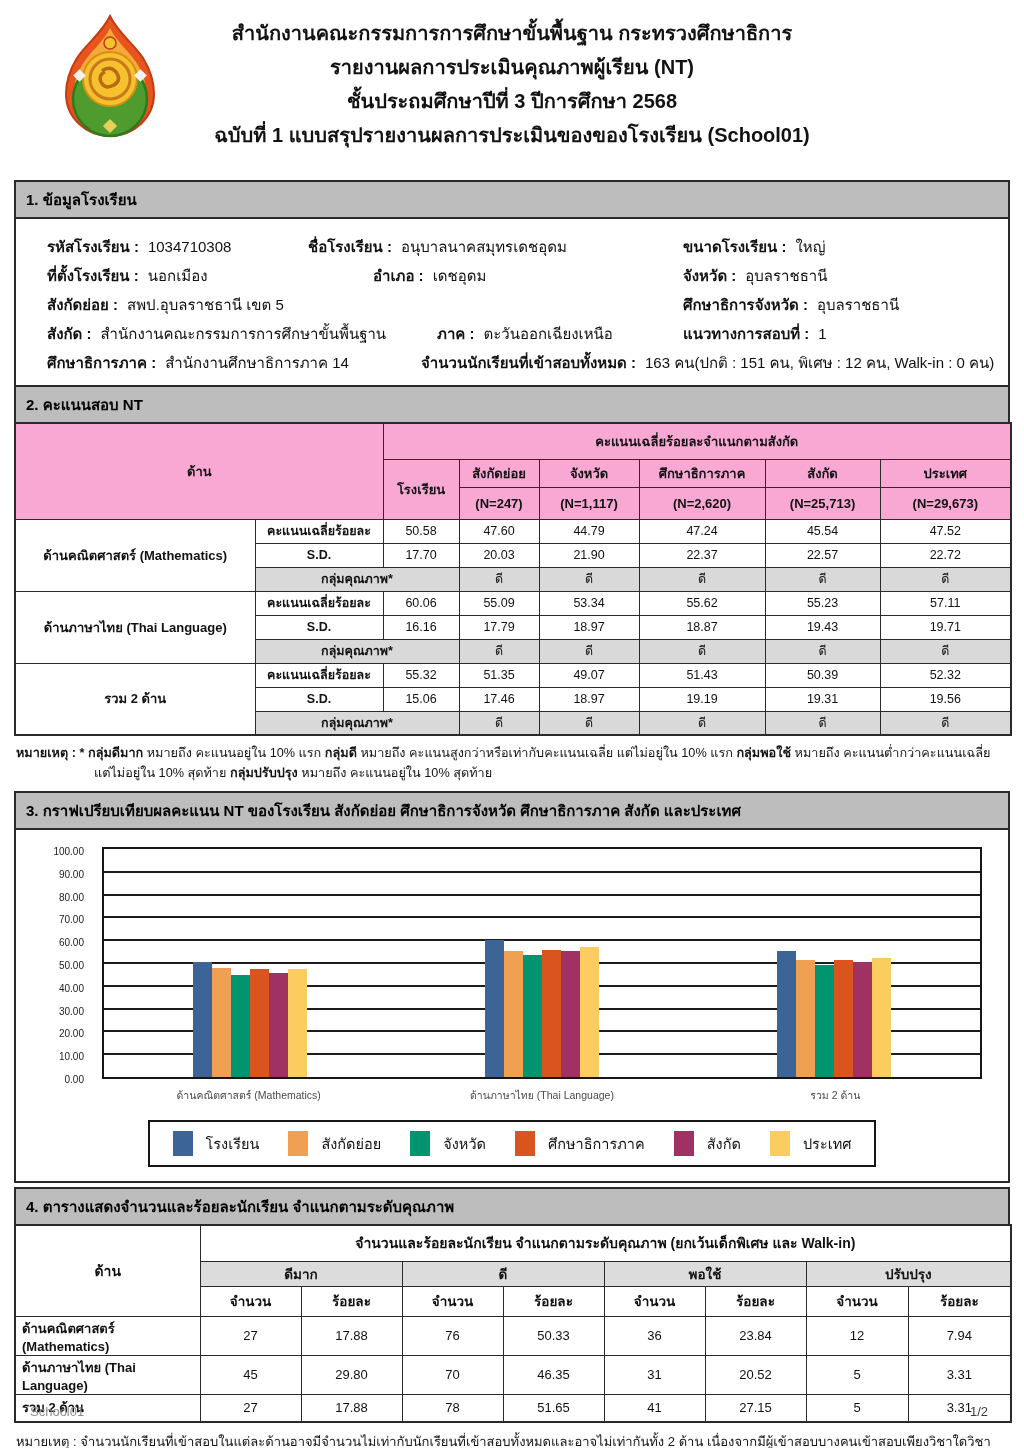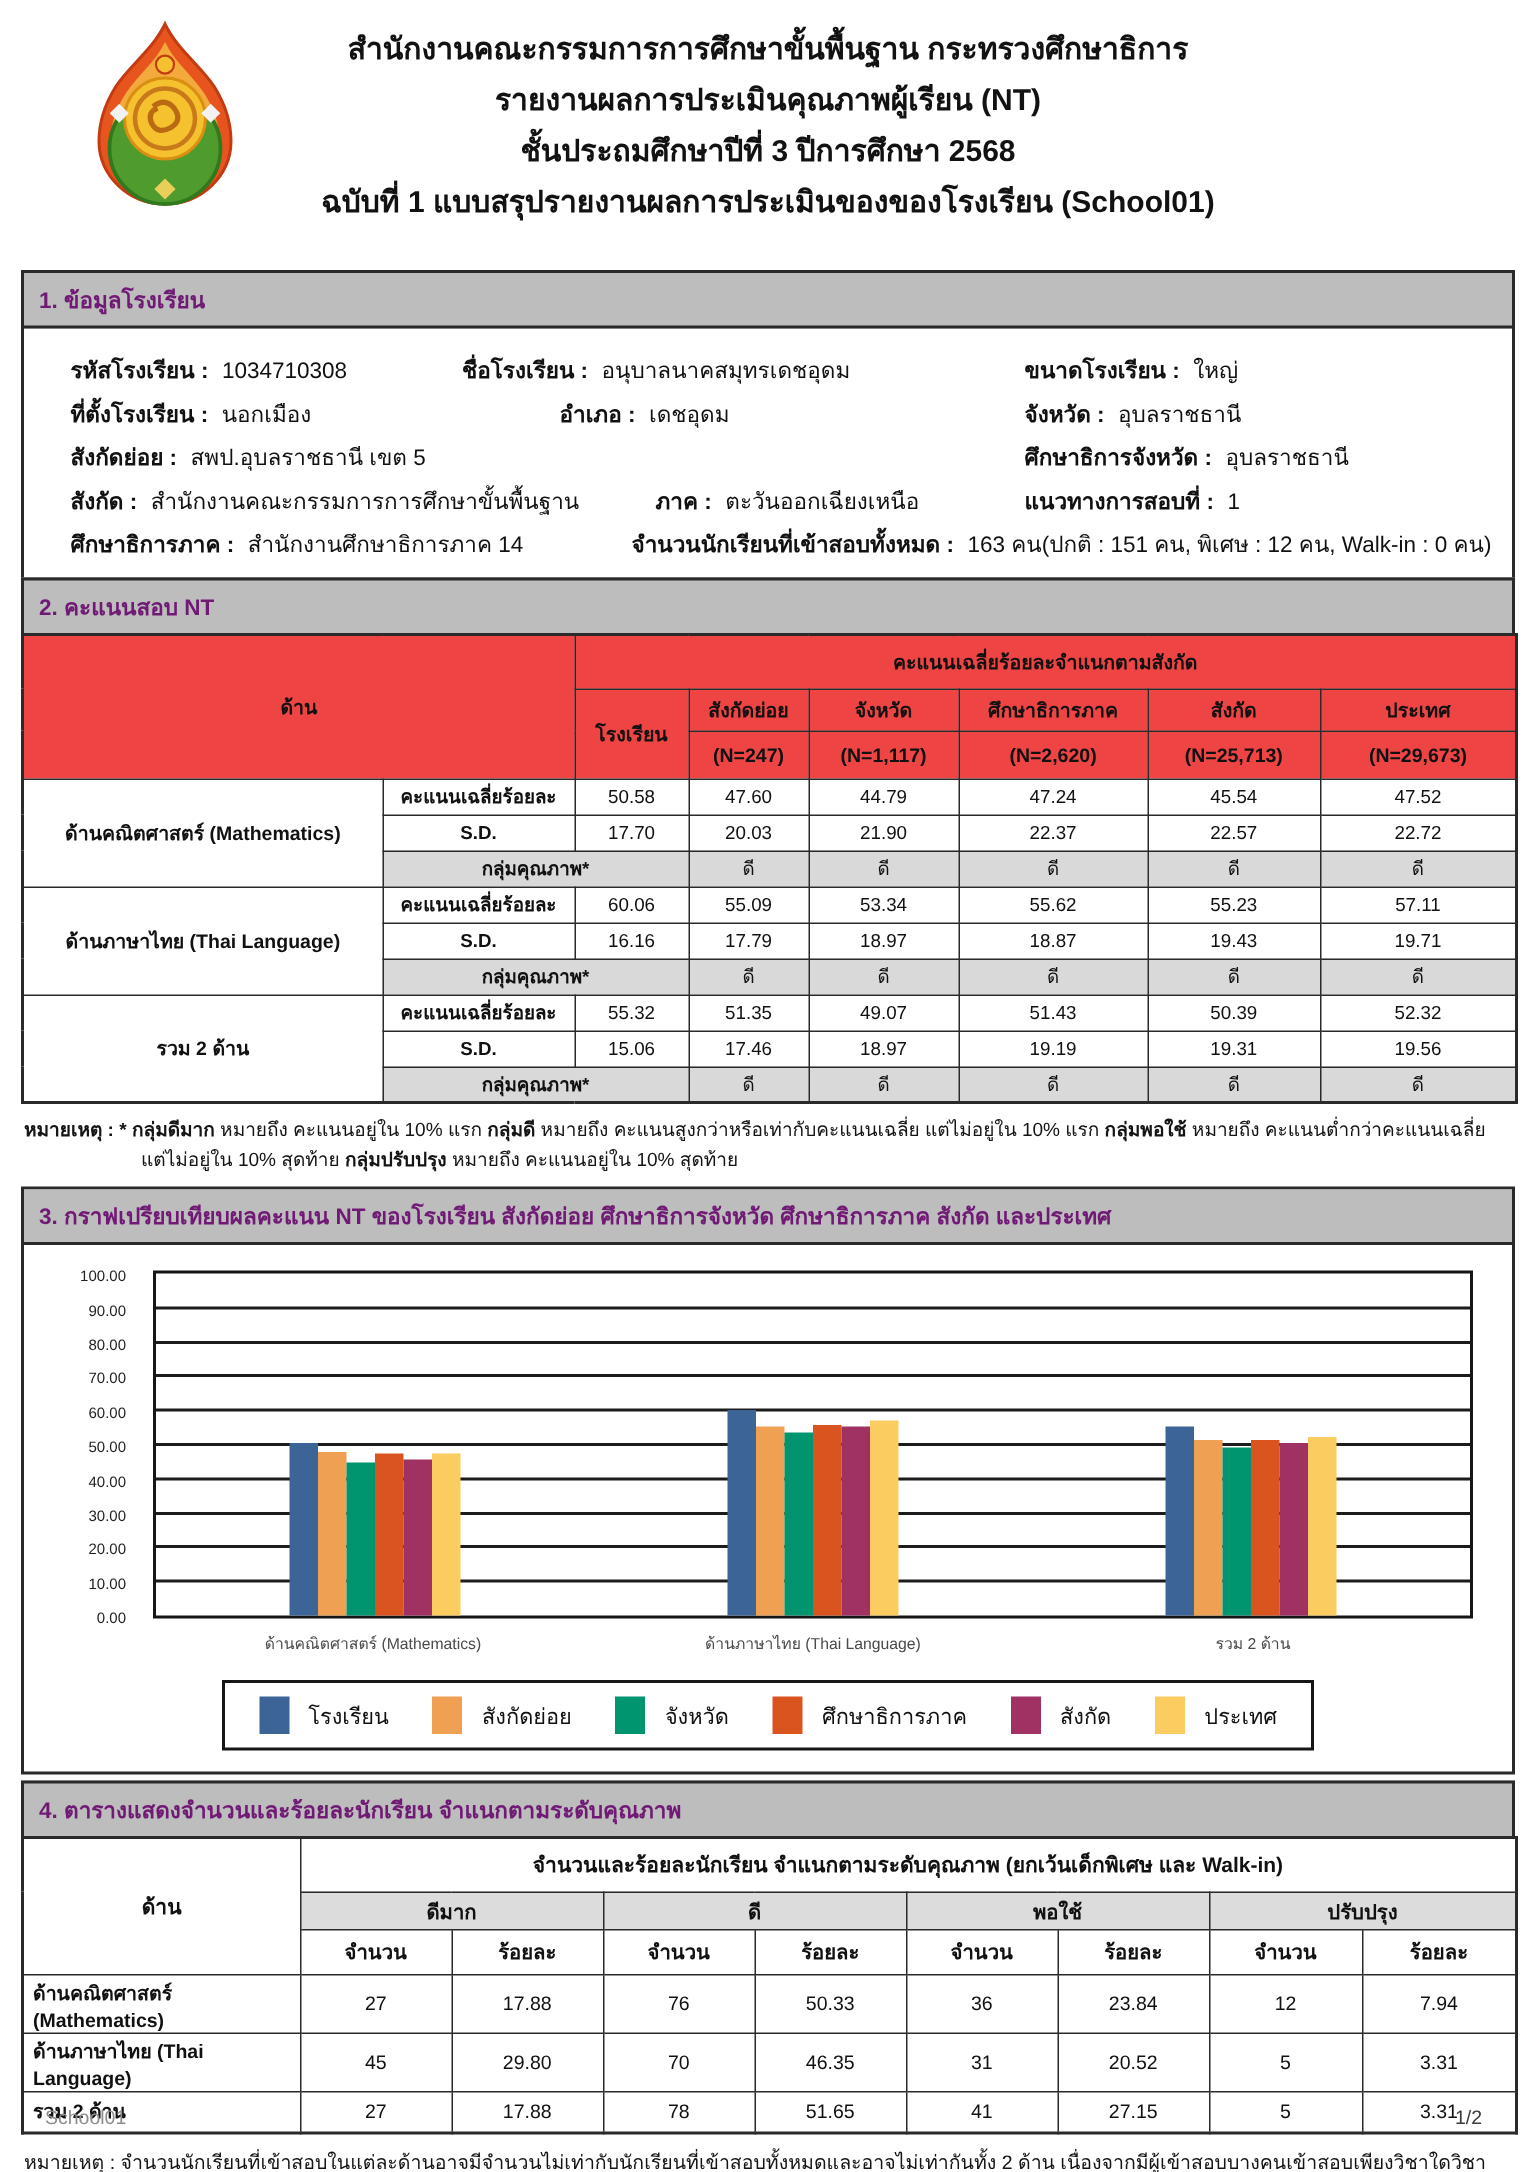--- a/index.html
+++ b/index.html
@@ -9,35 +9,35 @@
     background:#fff; color:#111;
     font-family:"Liberation Sans","DejaVu Sans",sans-serif;
   }
   
   .hdr { position:relative; height:168px; }
   .logo { position:absolute; left:55px; top:13px; }
   .titles { text-align:center; padding-top:16px; font-weight:bold; font-size:20px; line-height:34px; color:#121212; }
   
   .sec { margin:0 14px; }
   .secbox { border:2px solid #2a2a2a; }
-  .sec-bar { background:#bdbdbd; padding:6px 10px 5px; font-weight:bold; font-size:15px; color:#701a75; }
+  .sec-bar { background:#bdbdbd; padding:6px 10px 5px; font-weight:bold; font-size:15px; color:#000000; }
   .sec-bar.standalone { border:2px solid #2a2a2a; }
   .sec-bar.inner { border-bottom:2px solid #2a2a2a; }
   
   .info-grid { display:grid; grid-template-columns:261px 375px 350px; padding:9px 0 12px 10px; font-size:15px;margin-left:21px; }
   .cell { padding-top:7px; height:29px; white-space:nowrap; overflow:visible; }
   .lbl { font-weight:bold; margin-right:9px; }
   .pad65  { padding-left:65px; }
   .pad129 { padding-left:129px; }
   .pad113 { padding-left:113px; }
   .span2 { grid-column:2 / 4; }
   
   table { border-collapse:collapse; width:996px; table-layout:fixed; border:2px solid #2a2a2a; margin-top:-2px; }
   th, td { border:1px solid #2a2a2a; text-align:center; padding:1px 3px; }
-  .hbg { background:#ef4444; font-weight:bold; font-size:13px;text-align:center; }
+  .hbg { background:#f9a8d4; font-weight:bold; font-size:13px;text-align:center; }
   .s2 td { font-size:12.5px; }
   .s2 tr.body { height:24px; }
   .s2 .domain-cell { font-weight:bold; font-size:13px; }
   .s2 .metric { font-weight:bold; }
   .s2 .qrow td { background:#d9d9d9; }
   .note2 { margin:7px 16px 0; font-size:12.7px; line-height:20px; color:#141414; }
   .note2 .l2 { padding-left:78px; }
   .b { font-weight:bold; }
   
   .chart-outer { margin-top:8px; }

